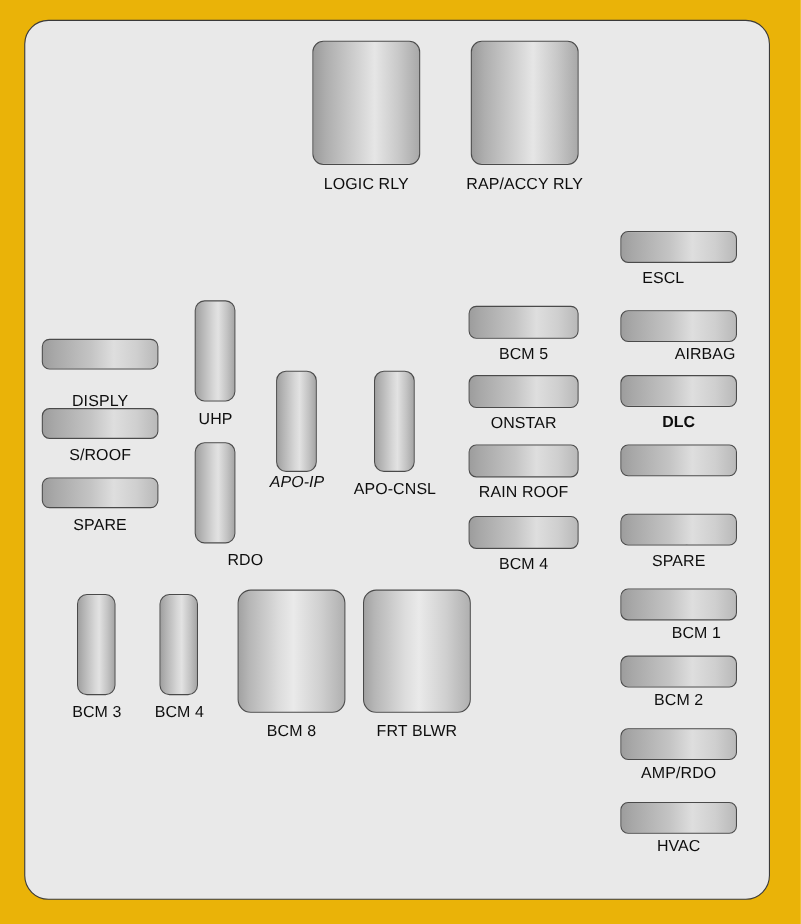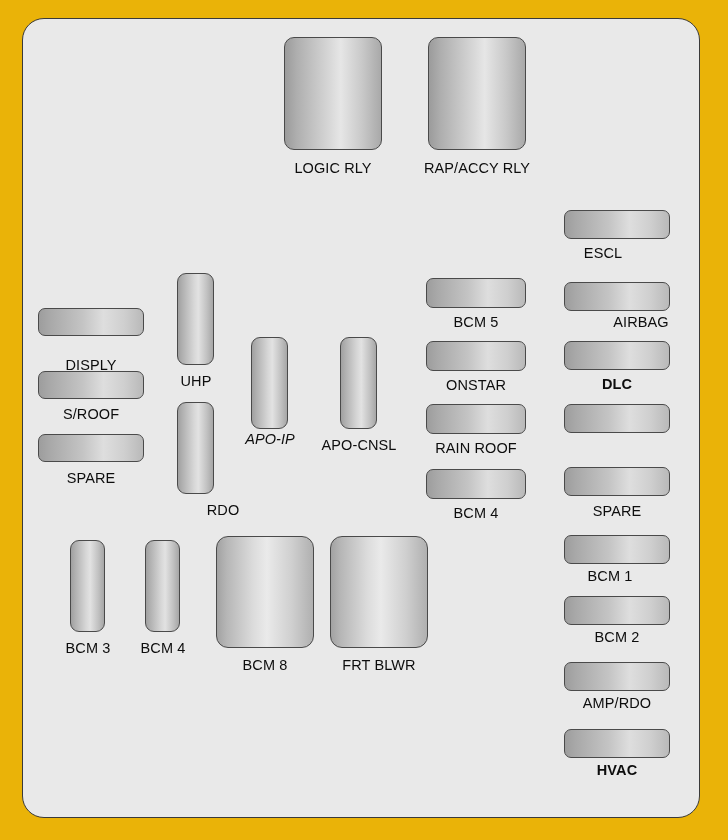--- a/index.html
+++ b/index.html
@@ -140,30 +140,30 @@
   <div class="fuse h" style="left:564px;top:341px;width:106px;height:29px;"></div>
   <div class="lbl" style="left:617px;top:376px;font-weight:bold;">DLC</div>
 
   <div class="fuse h" style="left:564px;top:404px;width:106px;height:29px;"></div>
   <div class="lbl" style="left:617px;top:439px;margin-top:44px;">IPC</div>
 
   <div class="fuse h" style="left:564px;top:467px;width:106px;height:29px;"></div>
   <div class="lbl" style="left:617px;top:503px;">SPARE</div>
 
   <div class="fuse h" style="left:564px;top:535px;width:106px;height:29px;"></div>
-  <div class="lbl" style="left:610px;top:568px;">BCM 1</div>
+  <div class="lbl" style="left:633px;top:568px;">BCM 1</div>
 
   <div class="fuse h" style="left:564px;top:596px;width:106px;height:29px;"></div>
   <div class="lbl" style="left:617px;top:629px;">BCM 2</div>
 
   <div class="fuse h" style="left:564px;top:662px;width:106px;height:29px;"></div>
   <div class="lbl" style="left:617px;top:695px;">AMP/RDO</div>
 
   <div class="fuse h" style="left:564px;top:729px;width:106px;height:29px;"></div>
-  <div class="lbl" style="left:617px;top:762px;font-weight:bold;">HVAC</div>
+  <div class="lbl" style="left:617px;top:762px;">HVAC</div>
 
   <div class="fuse v" style="left:70px;top:540px;width:35px;height:92px;"></div>
   <div class="lbl" style="left:88px;top:640px;">BCM 3</div>
 
   <div class="fuse v" style="left:145px;top:540px;width:35px;height:92px;"></div>
   <div class="lbl" style="left:163px;top:640px;">BCM 4</div>
 
   <div class="fuse blk" style="left:216px;top:536px;width:98px;height:112px;"></div>
   <div class="lbl" style="left:265px;top:657px;">BCM 8</div>
 

